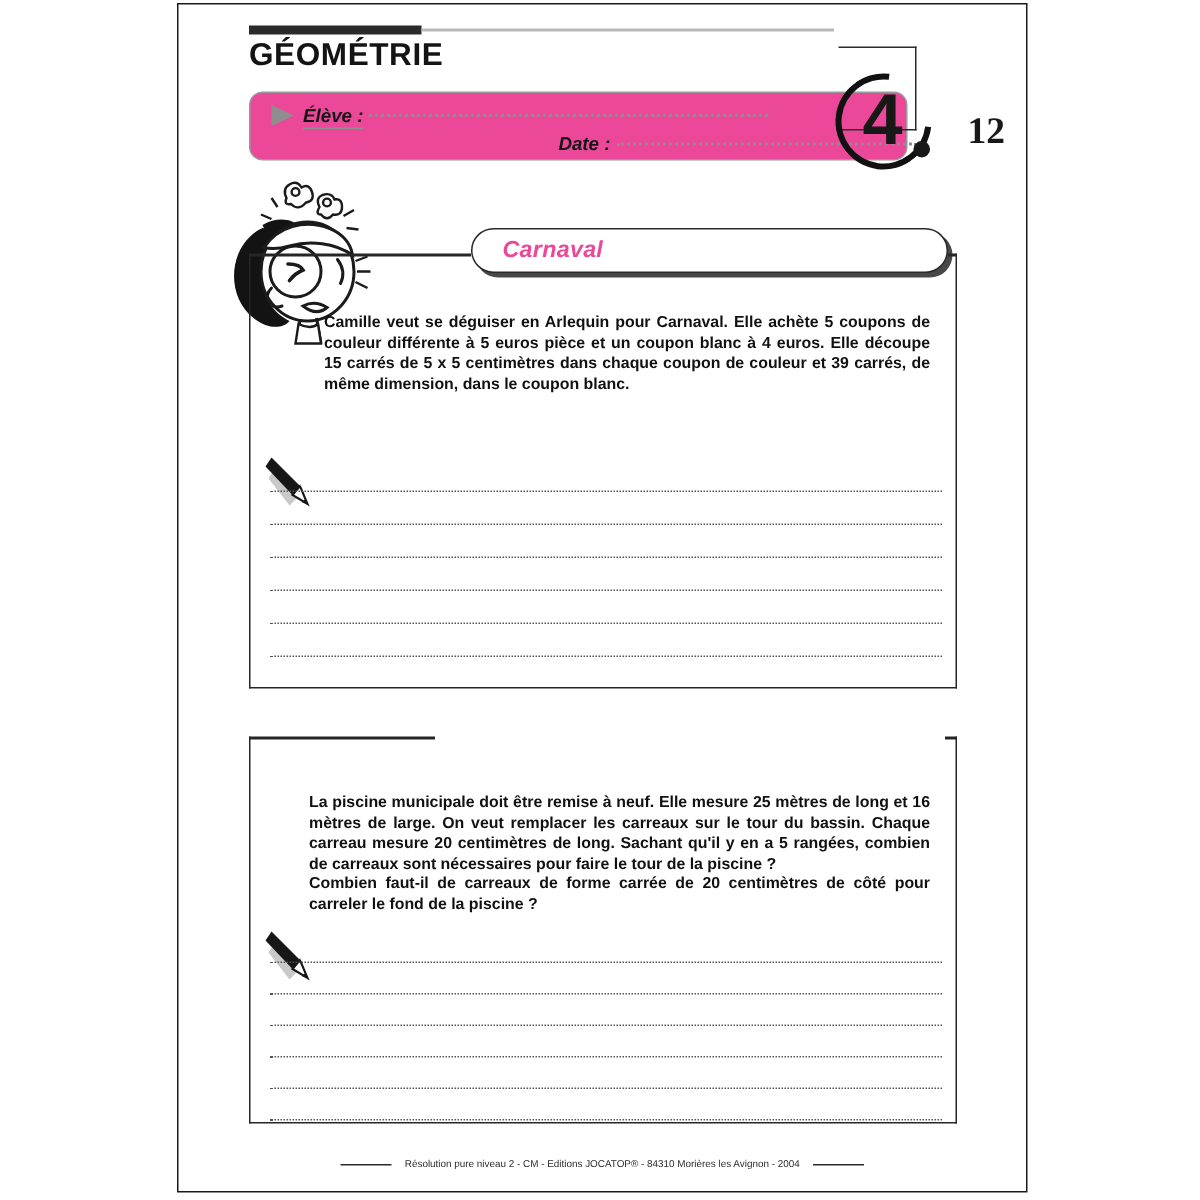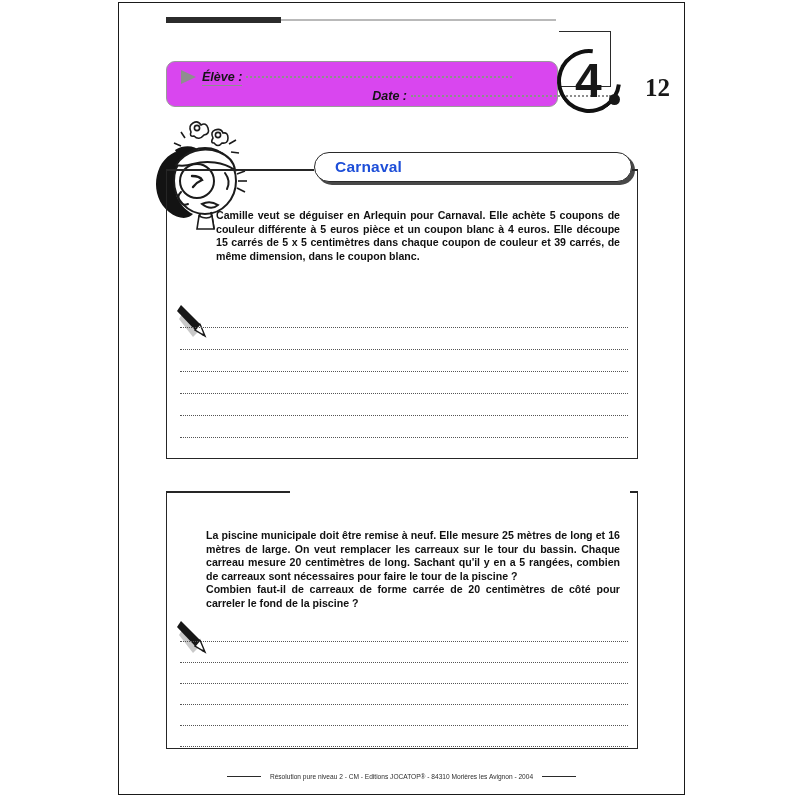--- a/index.html
+++ b/index.html
@@ -57,26 +57,26 @@
     letter-spacing: 0.4px;
     color: #141414;
     font-family: "Liberation Sans", sans-serif;
   }
 
   
   .idbox {
     position: absolute;
     left: 47px;
     top: 58px;
-    width: 392px;
+    width: 439px;
     height: 46px;
     border: 1.3px solid #9a9a9a;
     border-radius: 9px;
     box-sizing: border-box;
-    background: #d946ef;
+    background: #ec4899;
   }
   .idrow {
     position: absolute;
     white-space: nowrap;
     font-size: 12.5px;
     font-weight: bold;
     font-style: italic;
     color: #151515;
   }
   .idrow.eleve { left: 14px; top: 8px; width: 430px; }
@@ -187,21 +187,22 @@
     background: #fff;
     box-sizing: border-box;
     box-shadow: 3px 3px 0 rgba(40,40,40,0.85);
     display: flex;
     align-items: center;
     padding: 0 20px;
   }
   .title-pill span {
     font-size: 15.5px;
     font-weight: bold;
-    color: #1d4ed8;
+    font-style: italic;
+    color: #ec4899;
     letter-spacing: 0.2px;
     white-space: nowrap;
   }
 
   .ex-text {
     position: absolute;
     font-size: 10.6px;
     font-weight: bold;
     line-height: 13.6px;
     color: #111;
@@ -260,20 +261,21 @@
 </head>
 <body>
 
 <div class="page">
 
   <div class="top-rule">
     <div class="dark"></div>
     <div class="light"></div>
   </div>
 
+  <div class="subject-title">GÉOMÉTRIE</div>
 
   <div class="idbox">
     <div class="idrow eleve">
       <span class="play-tri"></span><span class="eleve-label">Élève :</span><span class="dots-fill"></span>
     </div>
     <div class="idrow date">
       <span class="inner"><span>Date :</span><span class="dots-fill"></span></span>
     </div>
   </div>
 

